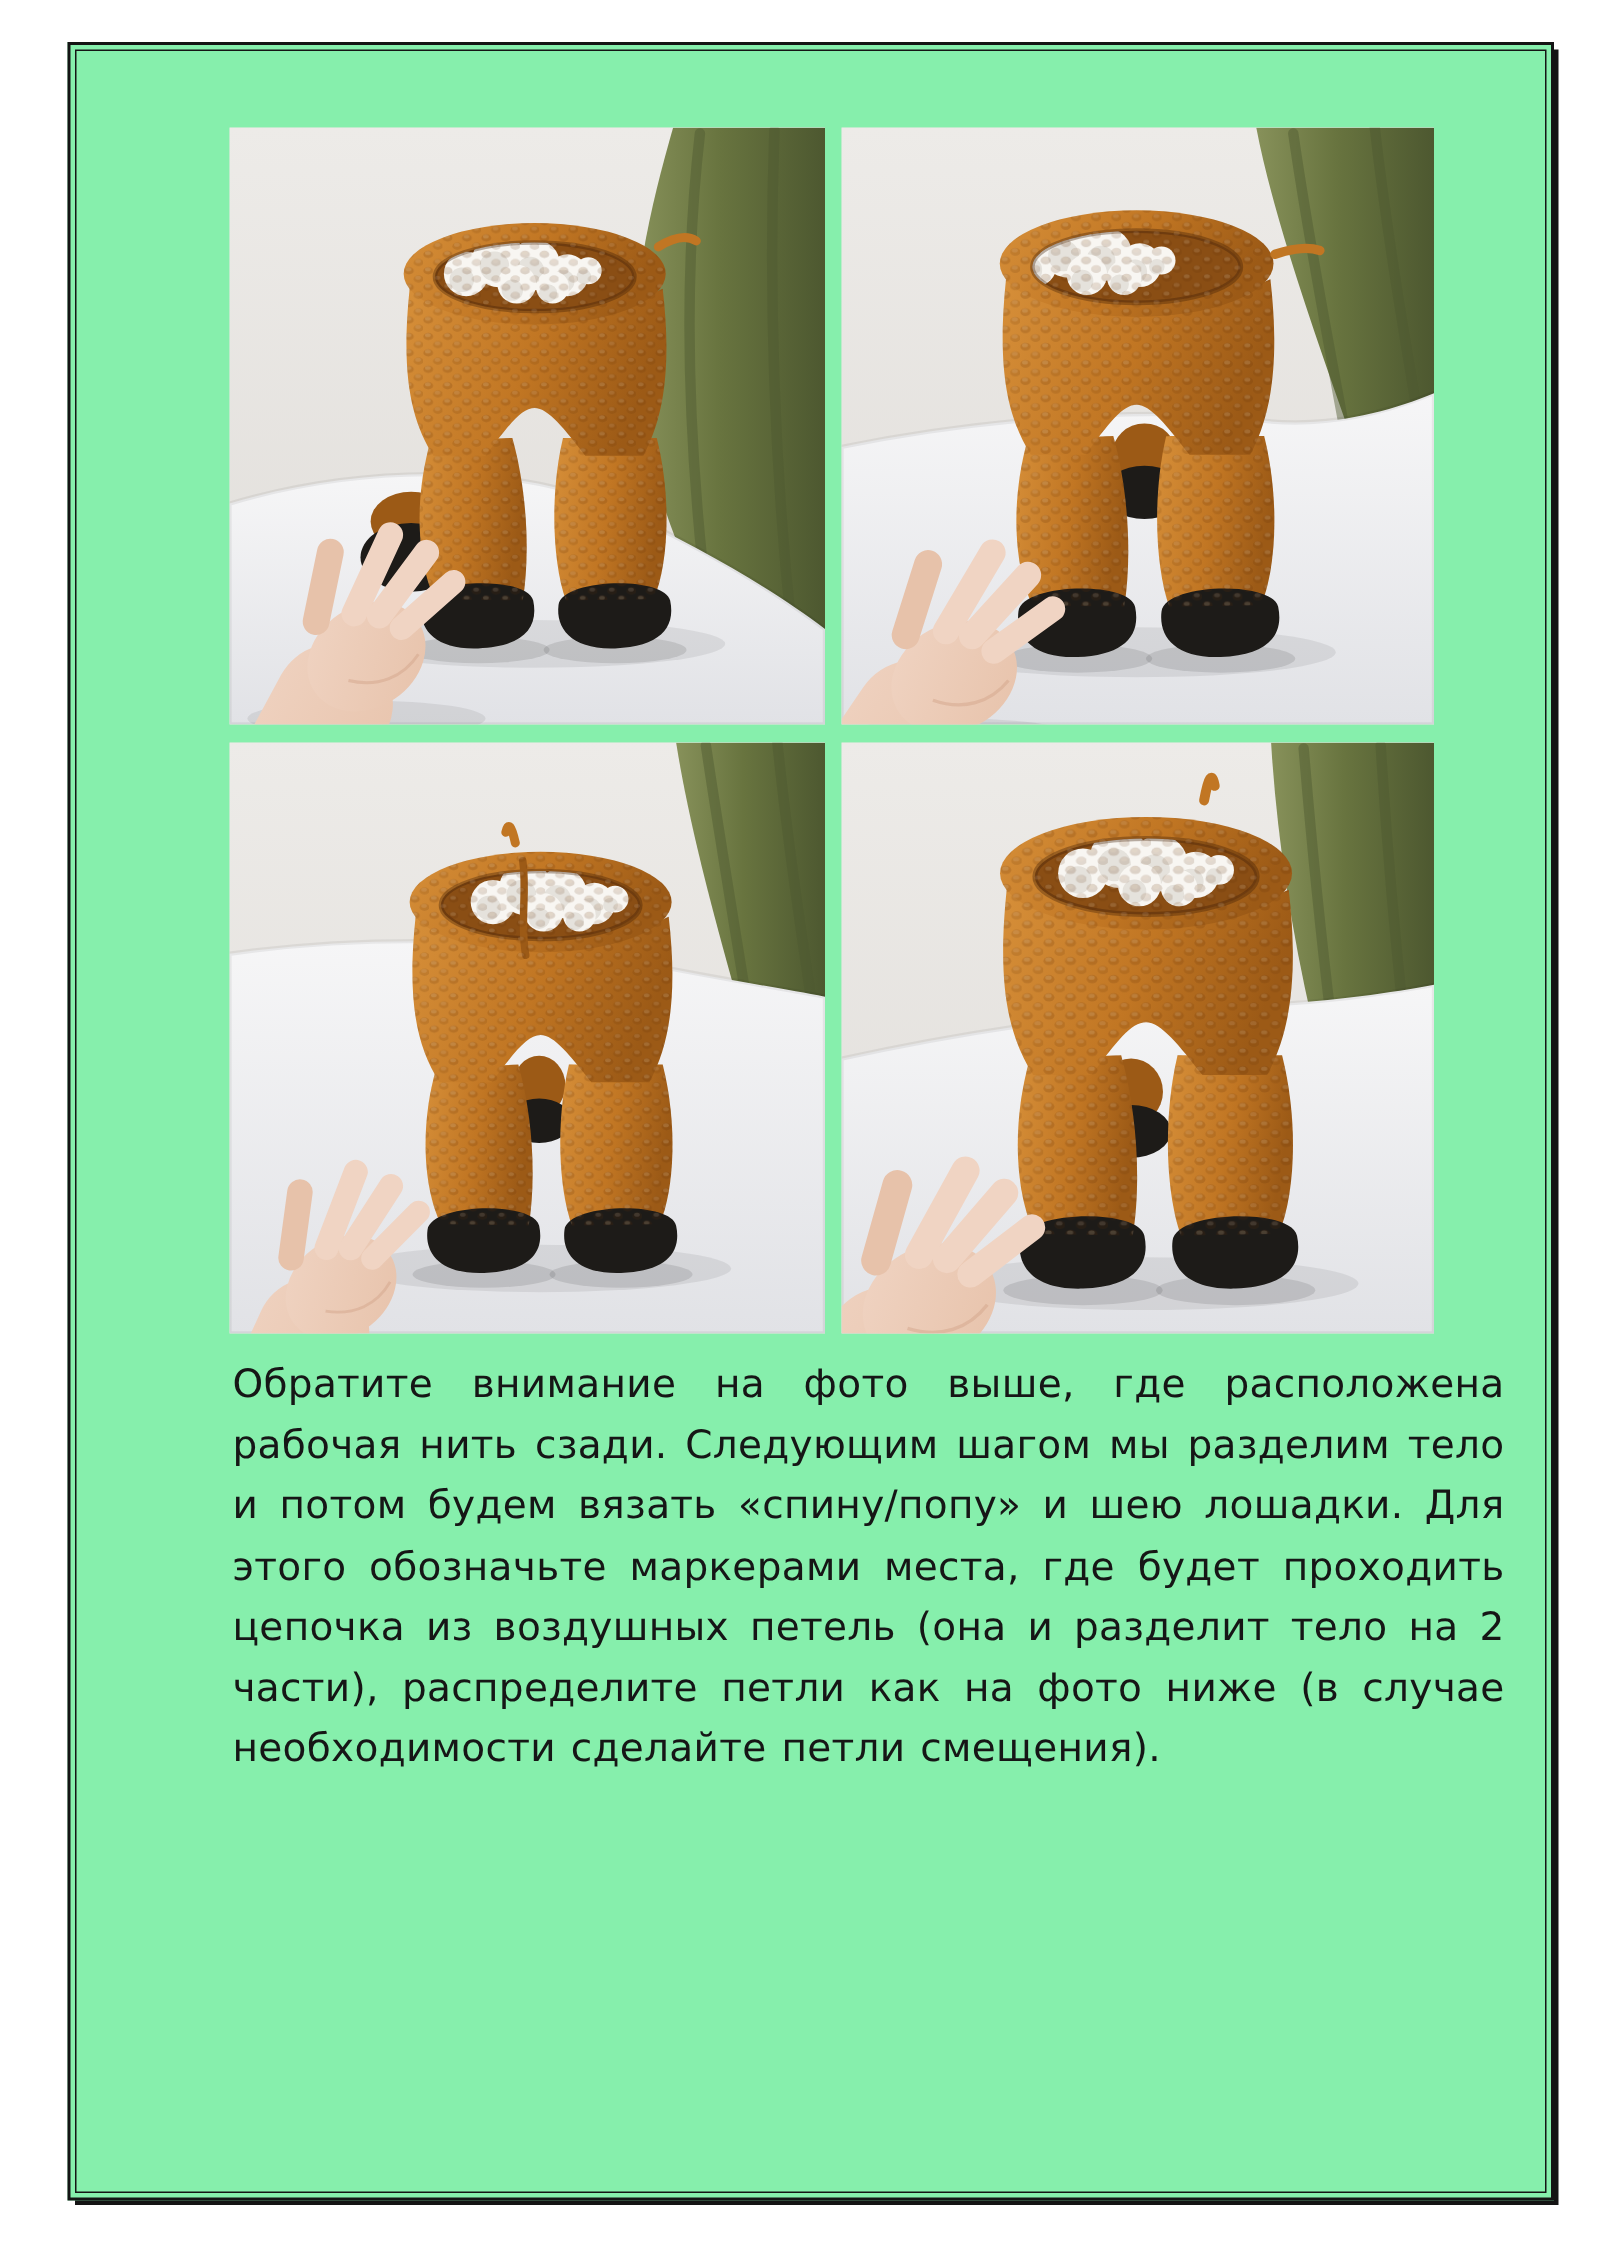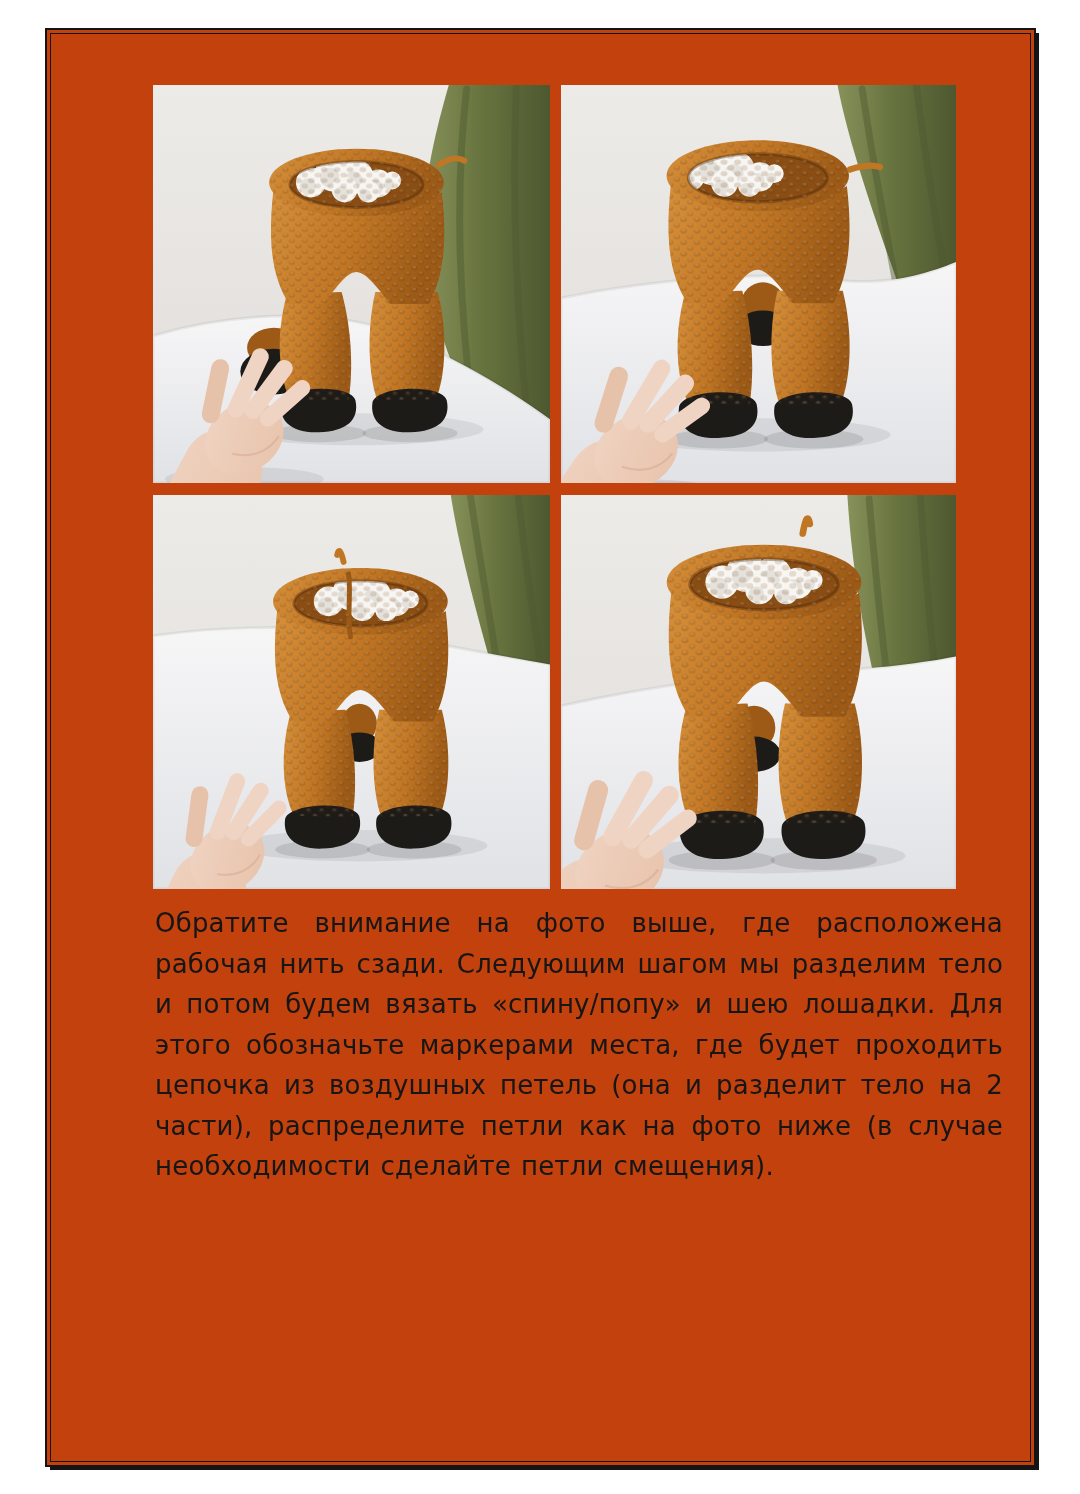--- a/index.html
+++ b/index.html
@@ -1,17 +1,17 @@
 <!DOCTYPE html>
 <html><head>
 <meta charset="utf-8">
 <style>
   html,body{margin:0;padding:0;background:#ffffff;}
   body{width:1080px;height:1494px;position:relative;font-family:"DejaVu Sans",sans-serif;overflow:hidden;}
-  .sheet{position:absolute;left:45px;top:28px;width:987px;height:1435px;background:#c2410c;
+  .sheet{position:absolute;left:45px;top:28px;width:987px;height:1435px;background:#86efac;
          border:2px solid #141414;box-shadow:4px 4px 0 -1px #141414;}
   .sheet-inner{position:absolute;inset:3px;border:1px solid #141414;pointer-events:none;}
   figure.photo{position:absolute;margin:0;overflow:hidden;background:#e9e7e4;}
   #photo-0{left:106px;top:55px;width:397px;height:398px;}
   #photo-1{left:514px;top:55px;width:395px;height:398px;}
   #photo-2{left:106px;top:465px;width:397px;height:394px;}
   #photo-3{left:514px;top:465px;width:395px;height:394px;}
   figure.photo svg{display:block;width:100%;height:100%;}
   .body-text{position:absolute;left:108px;top:873px;width:848px;margin:0;
              font-size:26px;line-height:40.5px;color:#161616;

